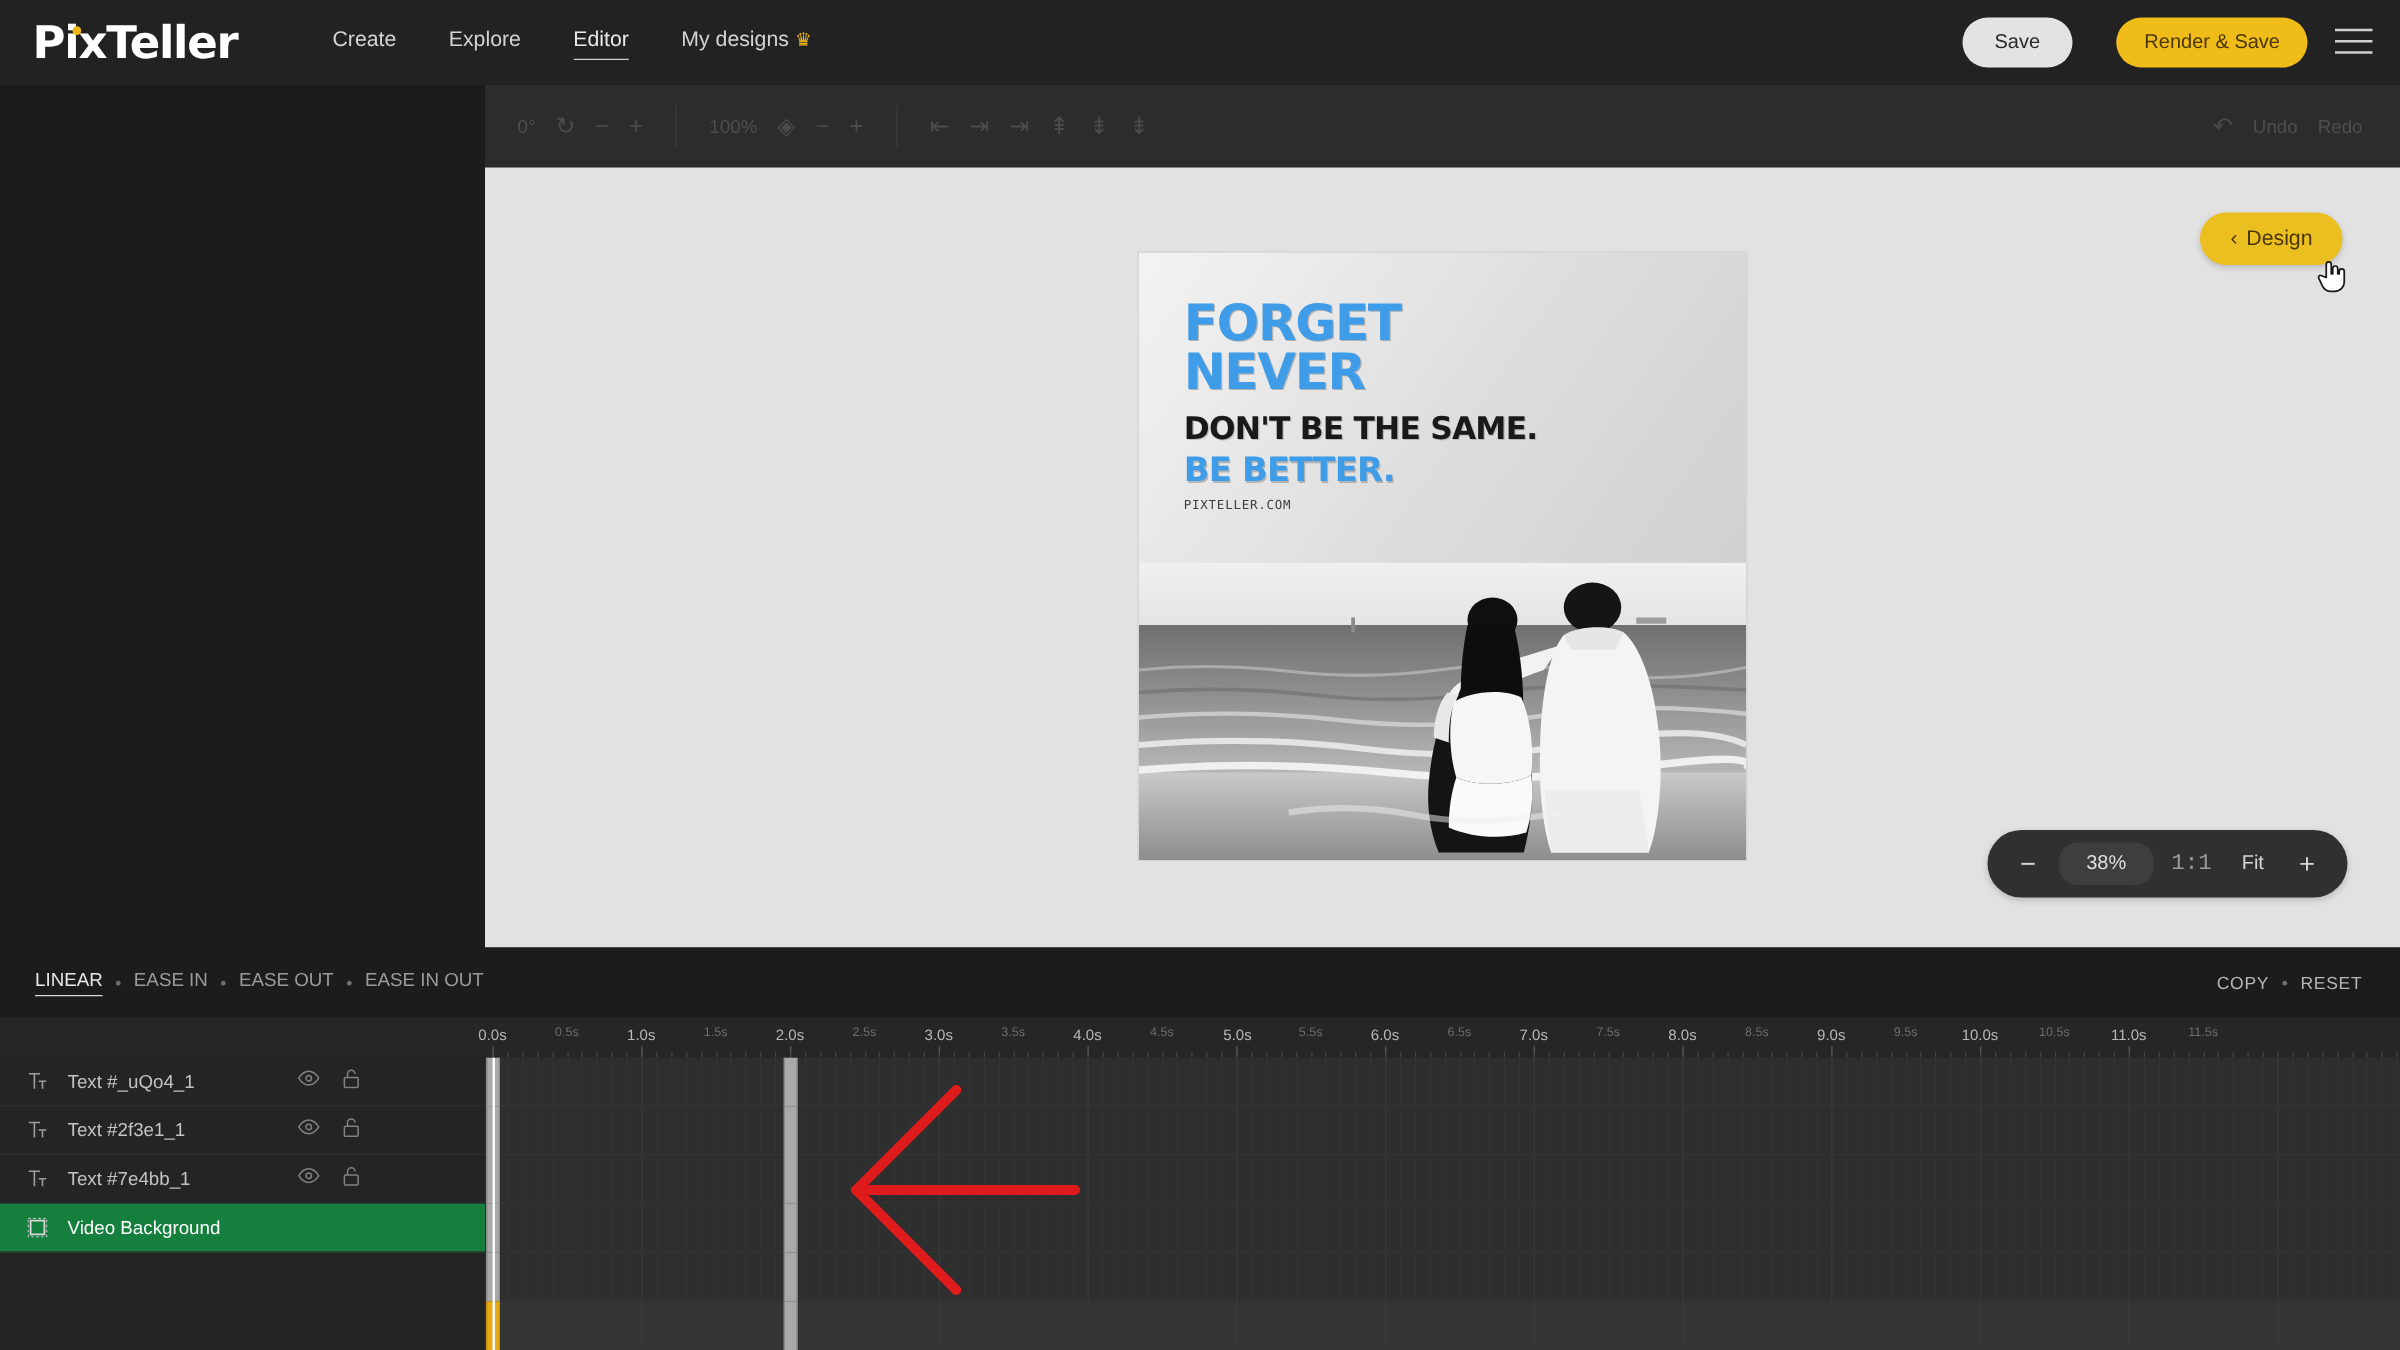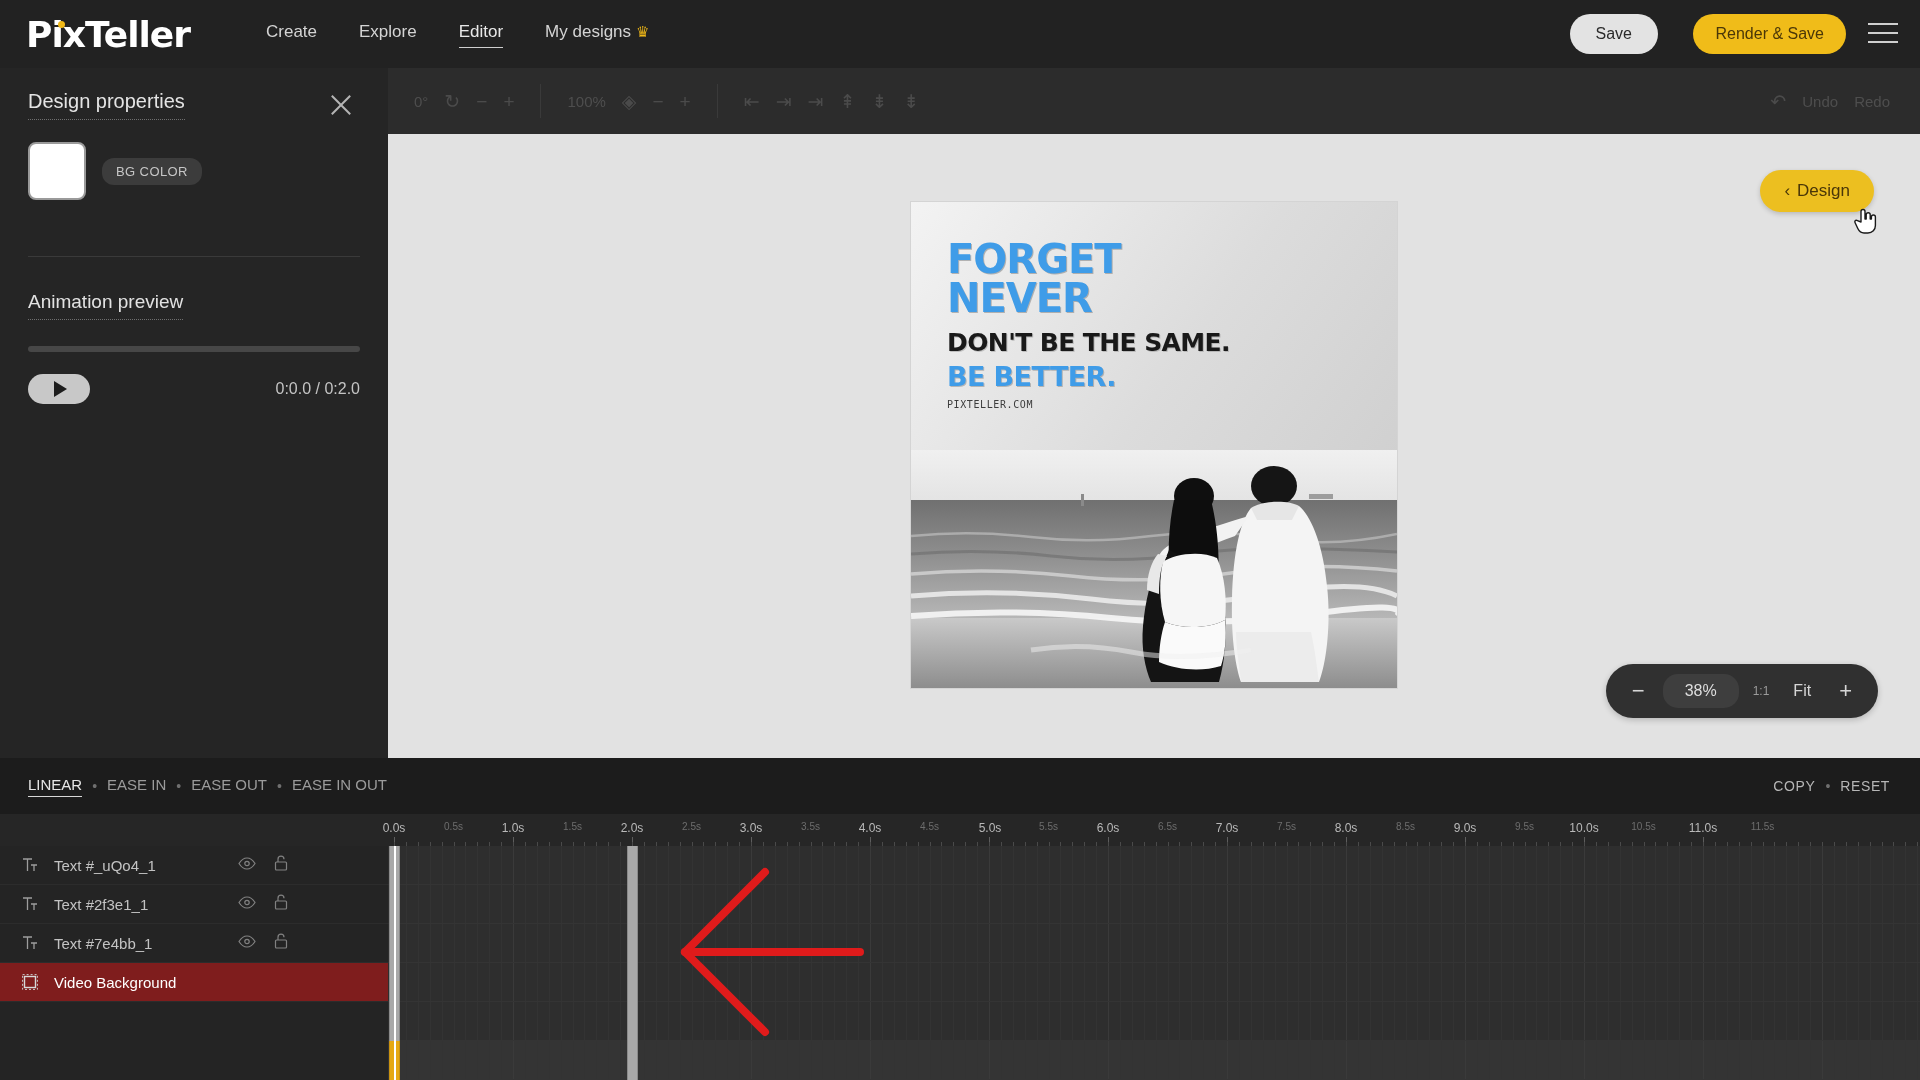--- a/index.html
+++ b/index.html
@@ -220,21 +220,21 @@
     box-shadow: 0 2px 6px rgba(0,0,0,.2);
   }
   .zb-btn {
     color: #d6d6d6; font-size: 22px; padding: 0 14px; cursor: pointer;
     line-height: 1; user-select: none;
   }
   .zb-value {
     background: #3e3e3e; color: #dedede; font-size: 16px;
     padding: 8px 22px; border-radius: 15px; cursor: pointer;
   }
-  .zb-small { color: #9a9a9a; font-size: 12px; padding: 0 10px; cursor: pointer; }
+  .zb-small { color: #9a9a9a; font-size: 18px; padding: 0 10px; cursor: pointer; font-family: Liberation Mono, monospace; }
   .zb-fit { color: #d6d6d6; font-size: 16px; padding: 0 10px; cursor: pointer; }
 
   
   .tl-easing {
     position: absolute; left: 0; top: 758px; width: 1920px; height: 56px;
     background: #1c1c1c; display: flex; align-items: center;
   }
   .easing-list { display: flex; align-items: center; gap: 10px; margin-left: 28px; }
   .ease-item { font-size: 15px; color: #9b9b9b; cursor: pointer; padding-bottom: 3px; }
   .ease-item.active { color: #e6e6e6; border-bottom: 1px solid #d8d8d8; }
@@ -258,21 +258,21 @@
   .tl-body {
     position: absolute; left: 0; top: 846px; width: 1920px; height: 234px;
     background: #242424;
   }
   .tl-rows { position: absolute; left: 0; top: 0; width: 388px; height: 234px; }
   .tl-row {
     height: 39px; display: flex; align-items: center;
     border-bottom: 1px solid #2c2c2c; padding-left: 22px;
     cursor: pointer; position: relative;
   }
-  .tl-row.selected { background: #7f1d1d; }
+  .tl-row.selected { background: #15803d; }
   .tl-row .l-ico {
     width: 26px; color: #9d9d9d; font-size: 15px;
     display: flex; align-items: center;
   }
   .tl-row .l-name { font-size: 15px; color: #c3c3c3; margin-left: 6px; }
   .tl-row.selected .l-name { color: #ffffff; }
   .tl-row .l-actions {
     position: absolute; right: 100px; display: flex; gap: 18px;
     align-items: center;
   }
@@ -333,42 +333,20 @@
     <div class="btn-render">
       <span>Render &amp; Save</span>
     </div>
     <div class="hamburger">
       <span></span>
         <span></span>
         <span></span>
     </div>
   </div>
 
-  <div class="sidebar">
-    <div class="panel-head">
-      <div class="panel-title">Design properties</div>
-      <div class="close-x"></div>
-    </div>
-
-    <div class="bgcolor-row">
-      <div class="swatch"></div>
-      <div class="pill-badge">BG COLOR</div>
-    </div>
-
-    <div class="divider"></div>
-
-    <div class="anim-title">Animation preview</div>
-    <div class="anim-bar"></div>
-    <div class="anim-controls">
-      <div class="play-btn">
-        <span class="play-tri"></span>
-      </div>
-      <div class="time-code">0:0.0 / 0:2.0</div>
-    </div>
-  </div>
 
   <div class="canvas-toolbar">
     <div class="tb-group">
       <span class="tb-txt">0°</span>
       <span class="tb-ico">↻</span>
       <span class="tb-ico">−</span>
       <span class="tb-ico">+</span>
     </div>
     <div class="tb-sep"></div>
     <div class="tb-group">

